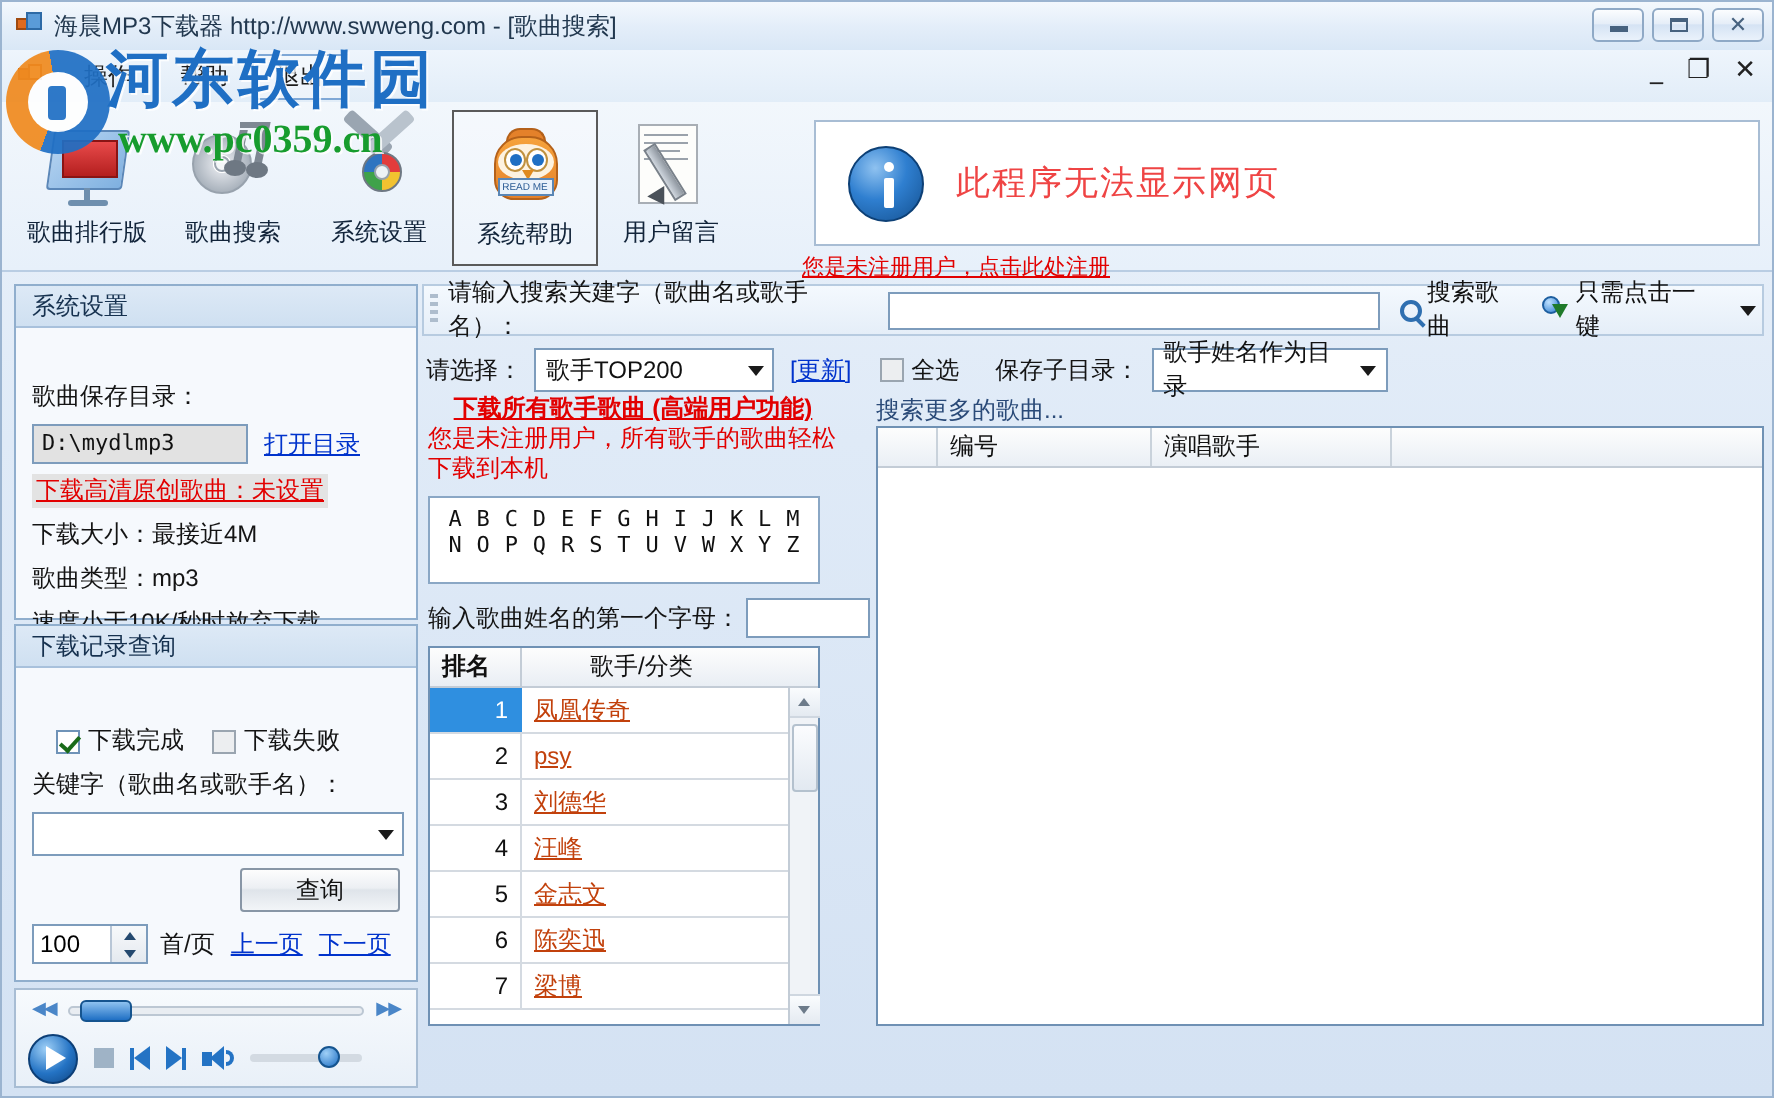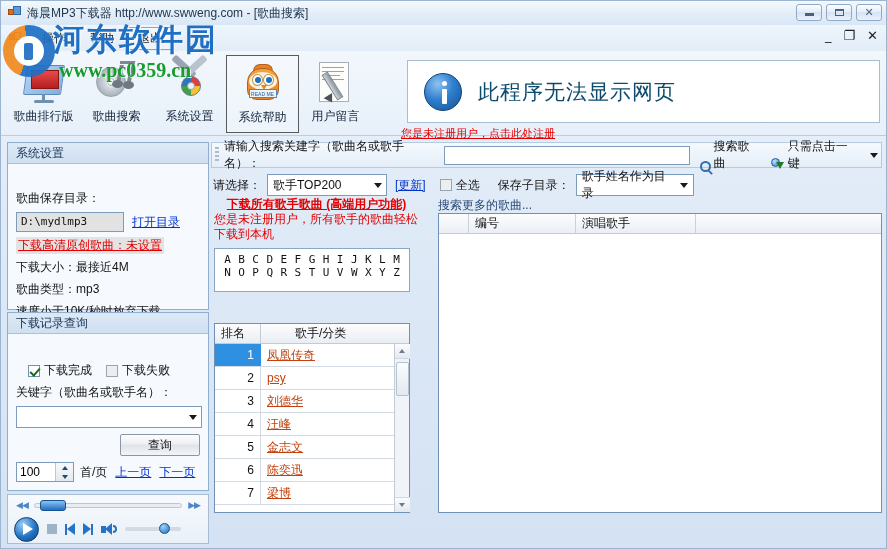--- a/index.html
+++ b/index.html
@@ -123,21 +123,21 @@
     background:#ffffff; border:1px solid #a8bdd4;
     display:flex; align-items:center;
   }
   .info-ico {
     width:38px;height:38px;border-radius:50%;margin-left:16px;margin-right:16px;
     background:radial-gradient(circle at 35% 28%,#8fc2f0 0%,#2f7fd0 45%,#14508f 100%);
     border:1px solid #0d4076; position:relative;
   }
   .info-ico .i-dot{position:absolute;left:17px;top:7px;width:5px;height:5px;border-radius:50%;background:#fff;}
   .info-ico .i-bar{position:absolute;left:17px;top:15px;width:5px;height:15px;background:#fff;border-radius:1px;}
-  .info-text { font-size:21px; color:#0c4a6e; letter-spacing:1px;}
+  .info-text { font-size:17px; color:#ef4444; letter-spacing:1px;}
   .reg-link {
     position:absolute; left:400px; top:125px; font-size:11px; color:#e20000;
     text-decoration:underline; cursor:pointer;
   }
 
   
   .groupbox {
     position:absolute; background:#f6f9fd; border:1px solid #90aecd;
   }
   .gb-title {
@@ -191,21 +191,21 @@
 
   
   .searchbar {
     position:absolute; left:210px; top:141px; width:671px; height:26px;
     background:linear-gradient(180deg,#f4f9fe,#e5eef8);
     border:1px solid #b7cbe0; display:flex; align-items:center;
   }
   .grip { width:4px;height:16px;margin:0 5px 0 3px;
      background:repeating-linear-gradient(180deg,#aebdcd 0 2px,transparent 2px 4px);}
   .sb-input { width:248px; height:19px; background:#fff; border:1px solid #7d9cbc; margin-left:6px;}
-  .sb-btn { display:flex;align-items:flex-end;gap:3px;margin-left:10px;font-size:12px;color:#111;cursor:pointer;}
+  .sb-btn { display:flex;align-items:center;gap:3px;margin-left:10px;font-size:12px;color:#111;cursor:pointer;}
   .mag {
     width:11px;height:11px;border:2px solid #2f6fb0;border-radius:50%;position:relative;display:inline-block;
   }
   .mag::after{content:"";position:absolute;right:-4px;bottom:-3px;width:6px;height:2px;background:#2f6fb0;transform:rotate(45deg);}
   .dlico{width:14px;height:14px;position:relative;display:inline-block;}
   .dlico .gl{position:absolute;left:0;top:0;width:9px;height:9px;border-radius:50%;
      background:radial-gradient(circle at 35% 30%,#bfe1ff,#2f7fd0);border:1px solid #1d5e9f;}
   .dlico .ar{position:absolute;left:5px;top:4px;width:0;height:0;border-left:4px solid transparent;border-right:4px solid transparent;border-top:7px solid #1f7a2a;}
 
   .selrow { position:absolute; left:212px; top:172px; width:669px; height:24px; display:flex; align-items:center; }
@@ -226,21 +226,21 @@
   .firstletter { position:absolute; left:213px; top:298px; display:flex; align-items:center;}
   .fl-input { width:62px;height:20px;background:#fff;border:1px solid #7d9cbc; margin-left:3px;}
 
   .ranklist {
     position:absolute; left:213px; top:322px; width:196px; height:190px;
     background:#fff; border:1px solid #6f91b4; display:flex; flex-direction:column;
   }
   .rl-head { display:flex; height:20px; background:linear-gradient(180deg,#fdfdfd,#e9eef4);
     border-bottom:1px solid #c3ccd6; font-size:12px; color:#111; }
   .rl-head div { display:flex;align-items:center; padding-left:6px; }
-  .rl-c1 { width:46px; border-right:1px solid #c3ccd6; }
+  .rl-c1 { width:46px; border-right:1px solid #c3ccd6;font-weight:bold; }
   .rl-c2 { flex:1;margin-left:28px; }
   .rl-body { flex:1; overflow:hidden; }
   .rl-row { display:flex; height:23px; border-bottom:1px solid #d4dae1; font-size:12px; }
   .rl-num { width:46px; border-right:1px solid #d4dae1; text-align:right; padding-right:6px;
     display:flex;align-items:center;justify-content:flex-end; color:#111;}
   .rl-name { flex:1; padding-left:6px; display:flex; align-items:center;
     color:#c2410c; text-decoration:underline; }
   .rl-row.sel .rl-num { background:#2f8fe0; color:#fff; border-right-color:#2f8fe0;}
   .rl-row.sel { background:#ffffff; }
   .scrollbar-v {
@@ -564,20 +564,24 @@
         <span>T</span>
         <span>U</span>
         <span>V</span>
         <span>W</span>
         <span>X</span>
         <span>Y</span>
         <span>Z</span>
       </div>
   </div>
 
+  <div class="firstletter">
+    <span class="lbl">输入歌曲姓名的第一个字母：</span>
+    <div class="fl-input"></div>
+  </div>
 
   <div class="ranklist">
     <div class="rl-head">
       <div class="rl-c1">排名</div>
       <div class="rl-c2">歌手/分类</div>
     </div>
     <div style="flex:1;display:flex">
       <div class="rl-body" id="rank-rows">
           <div class="rl-row sel">
             <div class="rl-num">1</div>

